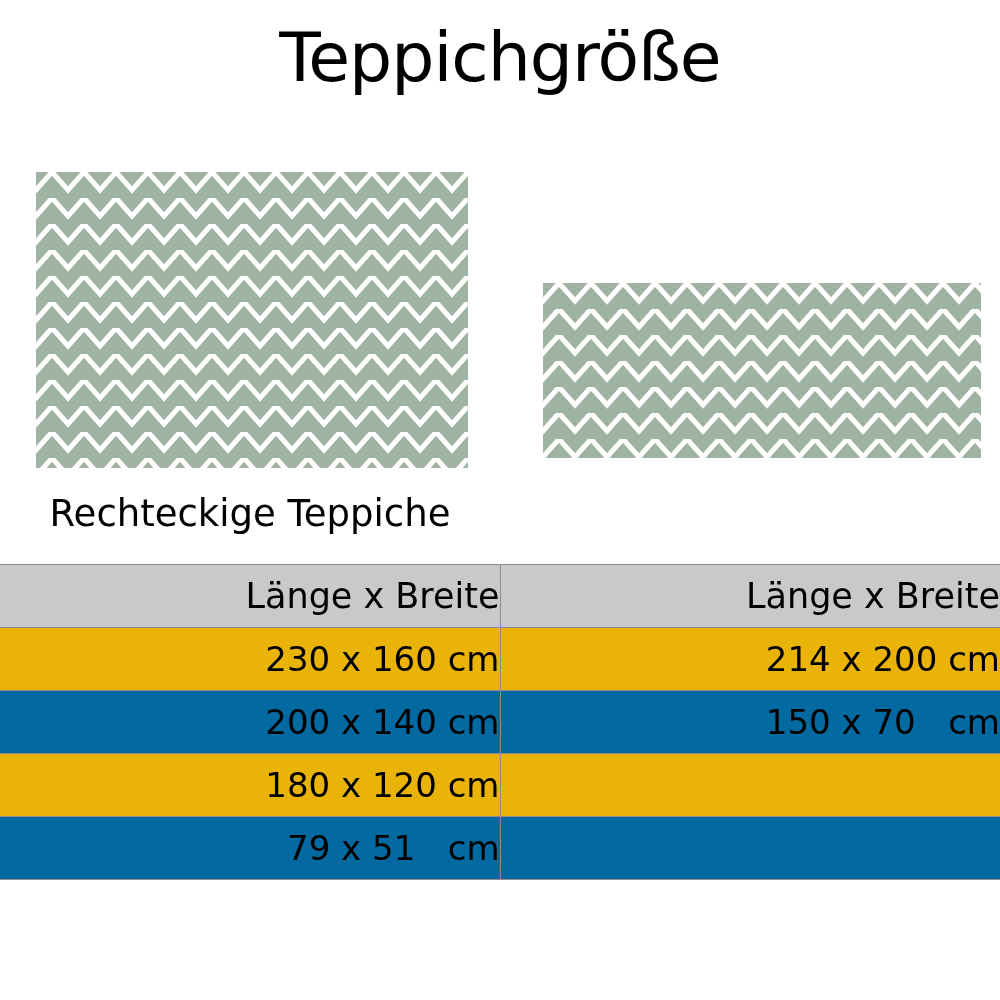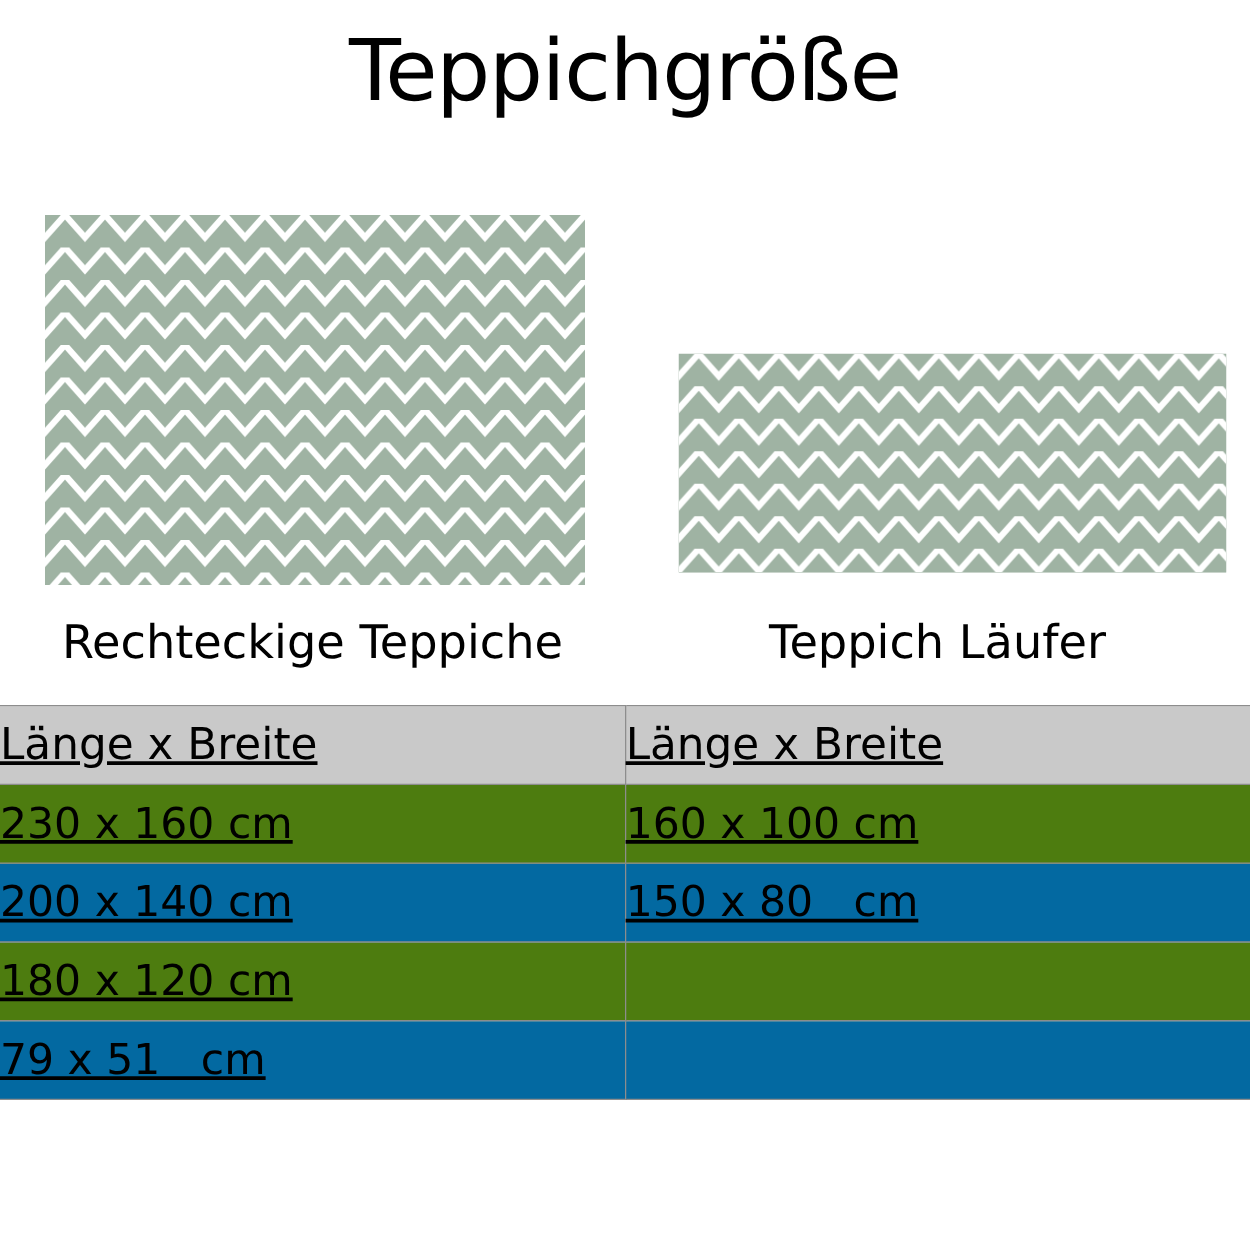--- a/index.html
+++ b/index.html
@@ -86,35 +86,34 @@
     position: absolute;
     left: 0;
     top: 564px;
     width: 1000px;
     border-collapse: collapse;
     table-layout: fixed;
   }
   #size-table td {
     height: 62px;
     border: 1px solid #8d8d8d;
-    text-align: left;
+    text-align: right;
     vertical-align: middle;
     font-size: 34px;
     color: #000000;
     padding: 0;
     white-space: pre;
-    text-decoration: underline;
   }
   #size-table td:first-child { border-left: none; }
   #size-table td:last-child { border-right: none; }
   #size-table tr.shaded td {
     background: #0369a1;
   }
   #size-table tr.plain td {
-    background: #4d7c0f;
+    background: #eab308;
     margin-top: 36px;
   }
   #size-table tr.header td {
     background: #c9c9c9;
     font-size: 35px;
   }
   .empty-cell { color: transparent; }
 </style>
 </head>
 <body>
@@ -141,35 +140,34 @@
         <pattern id="chev2" width="32" height="26" patternUnits="userSpaceOnUse">
           <path d="M -16 0 L 0 18 L 16 0 M 16 0 L 32 18 L 48 0" fill="none" stroke="#ffffff" stroke-width="5"></path>
         </pattern>
       </defs>
       <rect x="0" y="0" width="438" height="175" fill="#9fb3a3"></rect>
       <rect x="0" y="0" width="438" height="175" fill="url(#chev2)"></rect>
     </svg>
   </div>
 
   <div class="caption" id="caption-left">Rechteckige Teppiche</div>
-  <div class="caption" id="caption-right">Teppich Läufer</div>
 
   <table id="size-table">
     <tbody>
       <tr class="header">
         <td>Länge x Breite</td>
         <td>Länge x Breite</td>
       </tr>
       <tr class="plain">
         <td>230 x 160 cm</td>
-        <td>160 x 100 cm</td>
+        <td>214 x 200 cm</td>
       </tr>
       <tr class="shaded">
         <td>200 x 140 cm</td>
-        <td>150 x 80   cm</td>
+        <td>150 x 70   cm</td>
       </tr>
       <tr class="plain">
         <td>180 x 120 cm</td>
         <td class="empty-cell"></td>
       </tr>
       <tr class="shaded">
         <td>79 x 51   cm</td>
         <td class="empty-cell"></td>
       </tr>
     </tbody>

